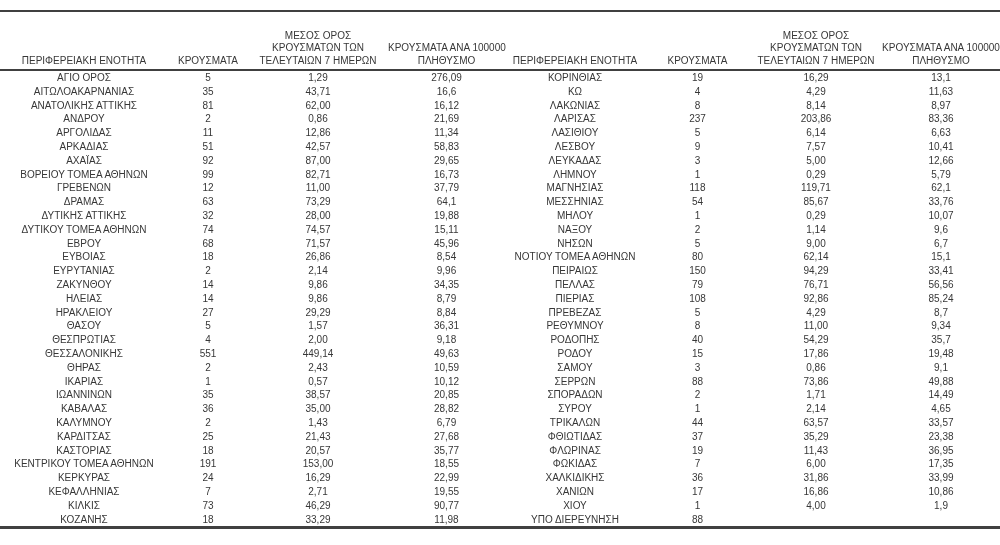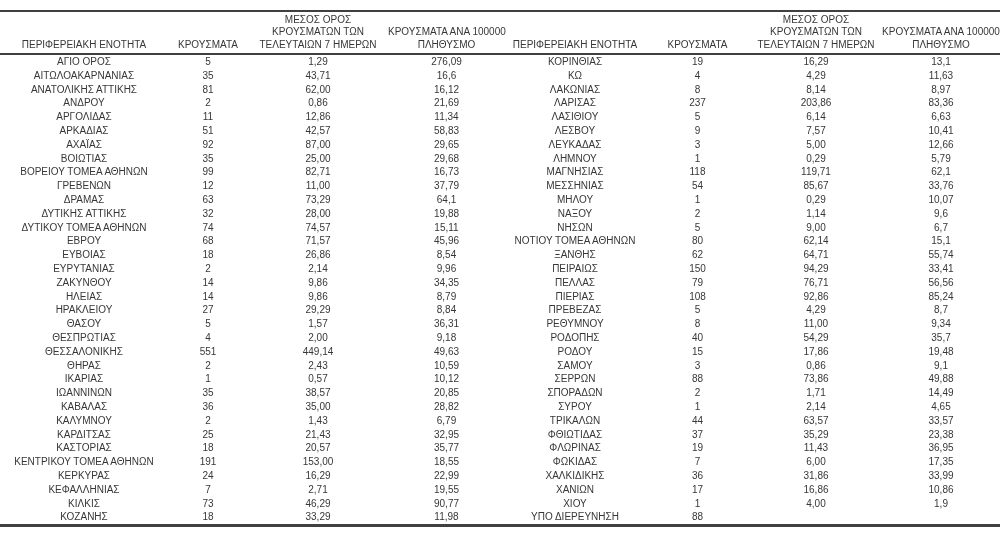--- a/index.html
+++ b/index.html
@@ -28,21 +28,21 @@
   }
   table {
     border-collapse: collapse;
     table-layout: fixed;
   }
   .left-table  { width: 505px; }
   .right-table { width: 495px; }
   th {
     font-weight: normal;
     vertical-align: bottom;
-    height: 42px;
+    height: 58px;
     padding: 0 0 2px 0;
     border-bottom: 2px solid var(--line);
     font-size: 10px;
     line-height: 12.5px;
     text-align: center;
     white-space: nowrap;
     overflow: visible;
   }
   th .hline { white-space: nowrap; }
   td {
@@ -123,26 +123,20 @@
           <td>42,57</td>
           <td>58,83</td>
         </tr>
         <tr>
           <td>ΑΧΑΪΑΣ</td>
           <td>92</td>
           <td>87,00</td>
           <td>29,65</td>
         </tr>
         <tr>
-          <td>ΒΟΙΩΤΙΑΣ</td>
-          <td>35</td>
-          <td>25,00</td>
-          <td>29,68</td>
-        </tr>
-        <tr>
           <td>ΒΟΡΕΙΟΥ ΤΟΜΕΑ ΑΘΗΝΩΝ</td>
           <td>99</td>
           <td>82,71</td>
           <td>16,73</td>
         </tr>
         <tr>
           <td>ΓΡΕΒΕΝΩΝ</td>
           <td>12</td>
           <td>11,00</td>
           <td>37,79</td>
@@ -246,21 +240,21 @@
         <tr>
           <td>ΚΑΛΥΜΝΟΥ</td>
           <td>2</td>
           <td>1,43</td>
           <td>6,79</td>
         </tr>
         <tr>
           <td>ΚΑΡΔΙΤΣΑΣ</td>
           <td>25</td>
           <td>21,43</td>
-          <td>32,95</td>
+          <td>27,68</td>
         </tr>
         <tr>
           <td>ΚΑΣΤΟΡΙΑΣ</td>
           <td>18</td>
           <td>20,57</td>
           <td>35,77</td>
         </tr>
         <tr>
           <td>ΚΕΝΤΡΙΚΟΥ ΤΟΜΕΑ ΑΘΗΝΩΝ</td>
           <td>191</td>
@@ -399,26 +393,20 @@
           <td>9,00</td>
           <td>6,7</td>
         </tr>
         <tr>
           <td>ΝΟΤΙΟΥ ΤΟΜΕΑ ΑΘΗΝΩΝ</td>
           <td>80</td>
           <td>62,14</td>
           <td>15,1</td>
         </tr>
         <tr>
-          <td>ΞΑΝΘΗΣ</td>
-          <td>62</td>
-          <td>64,71</td>
-          <td>55,74</td>
-        </tr>
-        <tr>
           <td>ΠΕΙΡΑΙΩΣ</td>
           <td>150</td>
           <td>94,29</td>
           <td>33,41</td>
         </tr>
         <tr>
           <td>ΠΕΛΛΑΣ</td>
           <td>79</td>
           <td>76,71</td>
           <td>56,56</td>

